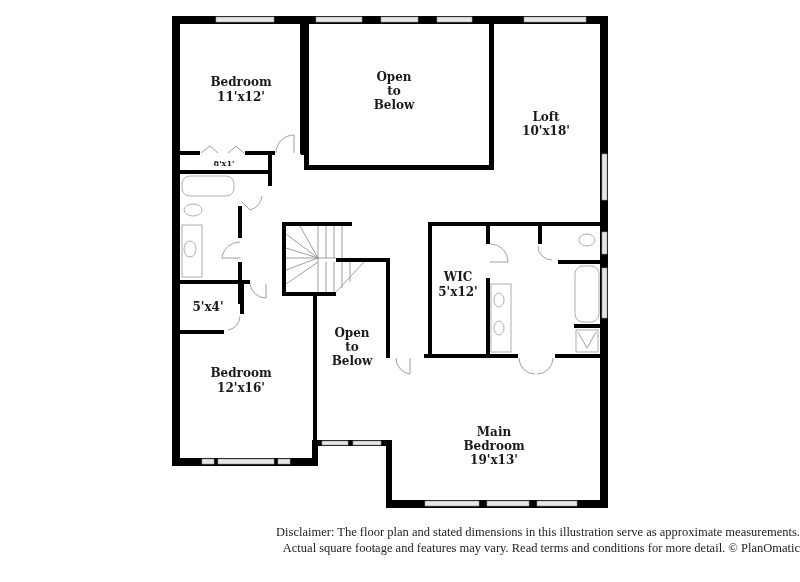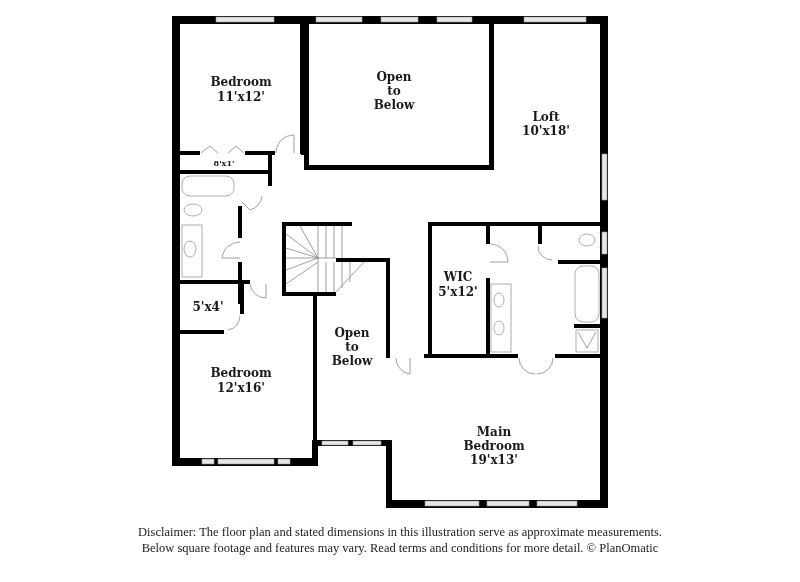--- a/index.html
+++ b/index.html
@@ -1,21 +1,21 @@
 <!DOCTYPE html>
 <html><head>
 <meta charset="utf-8">
 <style>
   html, body { margin:0; padding:0; background:#ffffff; }
   body { width:800px; height:582px; position:relative; overflow:hidden; font-family:"DejaVu Serif","Liberation Serif",serif; }
   #plan { position:absolute; left:0; top:0; width:800px; height:520px; }
   .lbl { font-family:"DejaVu Serif","Liberation Serif",serif; font-weight:bold; fill:#1a1a1a; text-anchor:middle; }
   .lbl-sm { font-size:12px; }
   .lbl-xs { font-size:8px; }
-  .disclaimer { position:absolute; left:0; width:800px; top:524px; text-align:center; font-family:"Liberation Serif","DejaVu Serif",serif; font-size:12.5px; color:#222; line-height:16px; }
+  .disclaimer { position:absolute; left:0; width:800px; top:524px; text-align:right; font-family:"Liberation Serif","DejaVu Serif",serif; font-size:12.5px; color:#222; line-height:16px; }
   .wall { fill:#000; }
   .win { fill:#e6e6e6; stroke:#999; stroke-width:0.6; }
   .thin { fill:none; stroke:#888; stroke-width:0.8; }
   .fix { fill:#fff; stroke:#999; stroke-width:0.8; }
 </style>
 </head>
 <body>
 
 <svg id="plan" viewBox="0 0 800 520" xmlns="http://www.w3.org/2000/svg">
 
@@ -175,14 +175,14 @@
     <text class="lbl lbl-sm" x="352" y="365">Below</text>
 
     <text class="lbl lbl-sm" x="494" y="436">Main</text>
     <text class="lbl lbl-sm" x="494" y="450">Bedroom</text>
     <text class="lbl lbl-sm" x="494" y="464">19'x13'</text>
   </g>
 </svg>
 
 <div class="disclaimer">
   <div>Disclaimer: The floor plan and stated dimensions in this illustration serve as approximate measurements.</div>
-  <div>Below square footage and features may vary. Read terms and conditions for more detail. © PlanOmatic</div>
+  <div>Actual square footage and features may vary. Read terms and conditions for more detail. © PlanOmatic</div>
 </div>
 
 </body></html>

